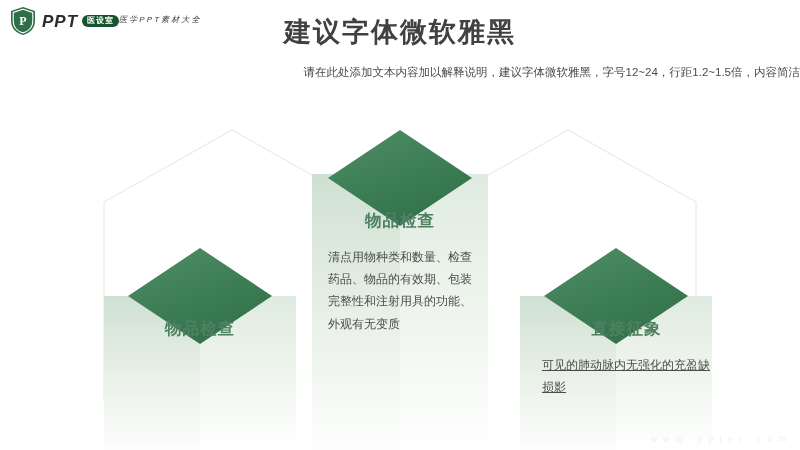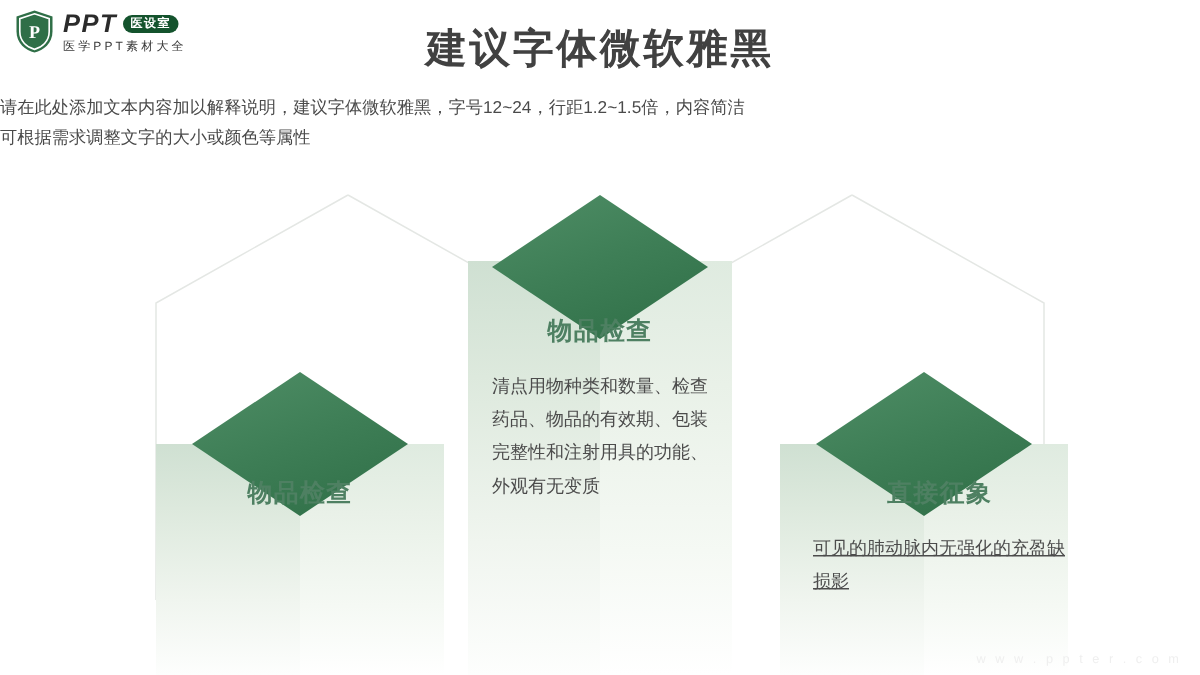--- a/index.html
+++ b/index.html
@@ -7,31 +7,31 @@
     width:800px;height:450px;overflow:hidden;
     background:#ffffff;
     font-family:"Liberation Sans","DejaVu Sans",sans-serif;
     position:relative;
   }
 
   
   #logo{position:absolute;left:10px;top:6px;display:flex;align-items:center;gap:6px;}
   #shield{width:26px;height:30px;position:relative;flex:none;}
   #shield svg{display:block;}
-  #logo-text{display:flex;flex-direction:column;line-height:1;}
+  #logo-text{display:flex;flex-direction:row;line-height:1;}
   #logo-row1{display:flex;align-items:center;gap:4px;}
   #ppt-word{font-size:17px;font-weight:bold;font-style:italic;color:#2b2b2b;letter-spacing:1px;}
   #red-badge{background:#14532d;color:#fff;font-size:8px;padding:2px 5px;border-radius:9px;
              letter-spacing:1px;font-weight:bold;line-height:1;}
-  #logo-sub{font-size:8px;color:#3a3a3a;letter-spacing:2.1px;margin-top:3px;}
+  #logo-sub{font-size:8px;color:#3a3a3a;letter-spacing:2.1px;margin-top:3px;font-style:italic;}
 
   
   #page-title{position:absolute;top:14px;left:0;width:800px;text-align:center;
               font-size:27px;font-weight:bold;color:#414141;letter-spacing:2px;}
-  #subtitle{position:absolute;top:62px;left:0;width:800px;text-align:left;
+  #subtitle{position:absolute;top:62px;left:0;width:800px;text-align:right;
             font-size:11.5px;color:#4a4a4a;line-height:1.75;}
   #subtitle div{white-space:nowrap;}
 
   
   #connectors{position:absolute;left:0;top:0;width:800px;height:450px;}
 
   
   .col{position:absolute;}
   .box{position:absolute;left:0;top:0;}
   .face{position:absolute;}
@@ -64,21 +64,20 @@
       <span id="ppt-word">PPT</span>
       <span id="red-badge">医设室</span>
     </div>
     <div id="logo-sub">医学PPT素材大全</div>
   </div>
 </div>
 
 <div id="page-title">建议字体微软雅黑</div>
 <div id="subtitle">
   <div>请在此处添加文本内容加以解释说明，建议字体微软雅黑，字号12~24，行距1.2~1.5倍，内容简洁</div>
-  <div>可根据需求调整文字的大小或颜色等属性</div>
 </div>
 
 <svg id="connectors" viewBox="0 0 800 450">
 
   <path d="M232 130 L104 202 L104 400" fill="none" stroke="#e4e7e4" stroke-width="1"></path>
   <path d="M232 130 L360 202" fill="none" stroke="#e4e7e4" stroke-width="1"></path>
 
   <path d="M568 130 L696 202 L696 400" fill="none" stroke="#e4e7e4" stroke-width="1"></path>
   <path d="M568 130 L440 202" fill="none" stroke="#e4e7e4" stroke-width="1"></path>
 </svg>

